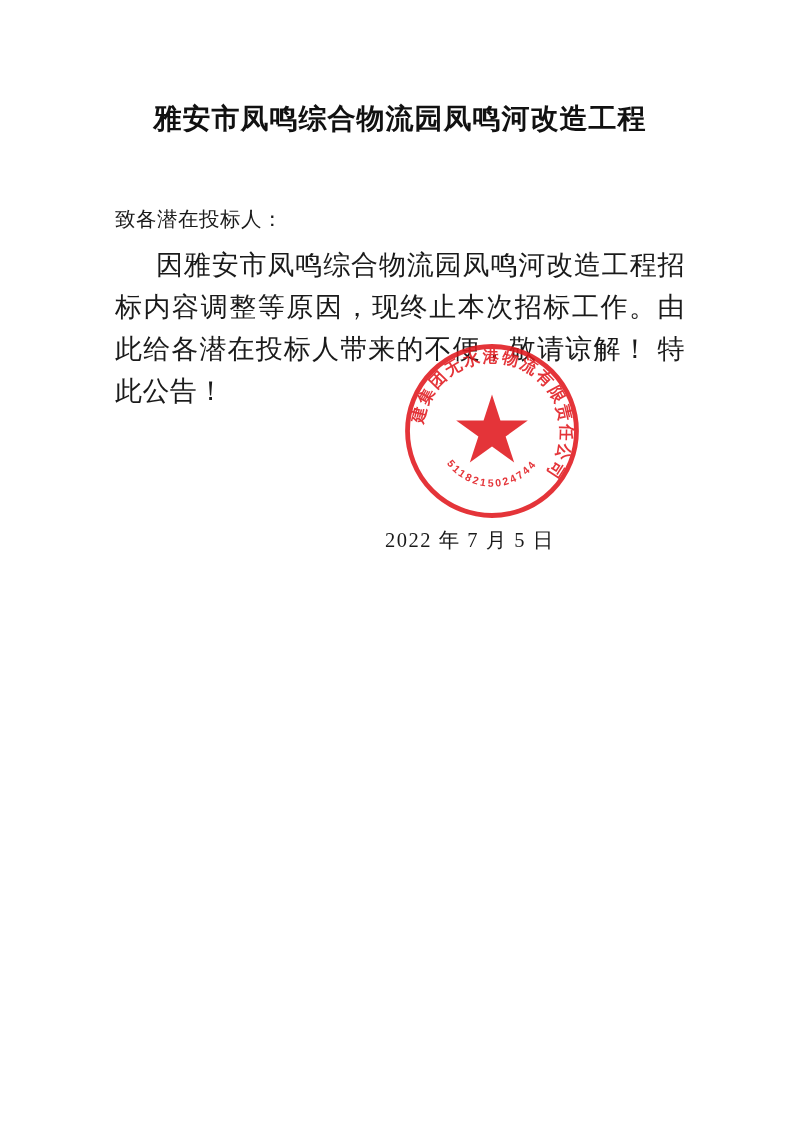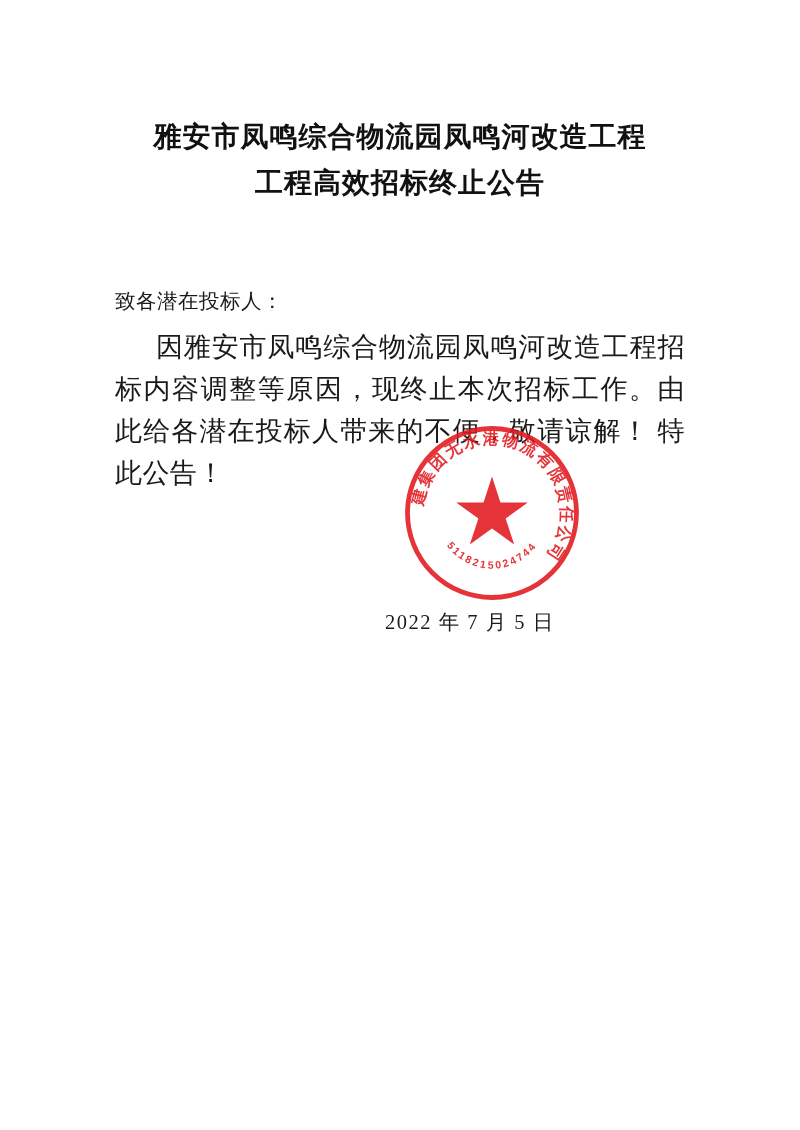--- a/index.html
+++ b/index.html
@@ -23,21 +23,21 @@
     padding: 0;
   }
   .doc-title {
     text-align: center;
     font-family: "Liberation Sans", "DejaVu Sans", sans-serif;
     font-weight: bold;
     font-size: 28px;
     line-height: 46px;
     letter-spacing: 1px;
     color: #111;
-    margin: 18px;
+    margin: 0;
     padding-top: 96px;
   }
   .title-line {
     display: block;
     white-space: nowrap;
   }
   .body-block {
     margin: 0 auto;
     width: 570px;
     padding-top: 44px;
@@ -95,21 +95,20 @@
     fill: #e1191e;
   }
 </style>
 </head>
 <body>
 
 <div class="page">
 
   <h1 class="doc-title">
     <span class="title-line">雅安市凤鸣综合物流园凤鸣河改造工程</span>
-    <span class="title-line">工程高效招标终止公告</span>
   </h1>
 
   <div class="body-block">
     <p class="salutation">致各潜在投标人：</p>
     <p class="para">因雅安市凤鸣综合物流园凤鸣河改造工程招标内容调整等原因，现终止本次招标工作。由此给各潜在投标人带来的不便，敬请谅解！ 特此公告！</p>
   </div>
 
   <div class="sign-block">
 
     <div class="seal">

